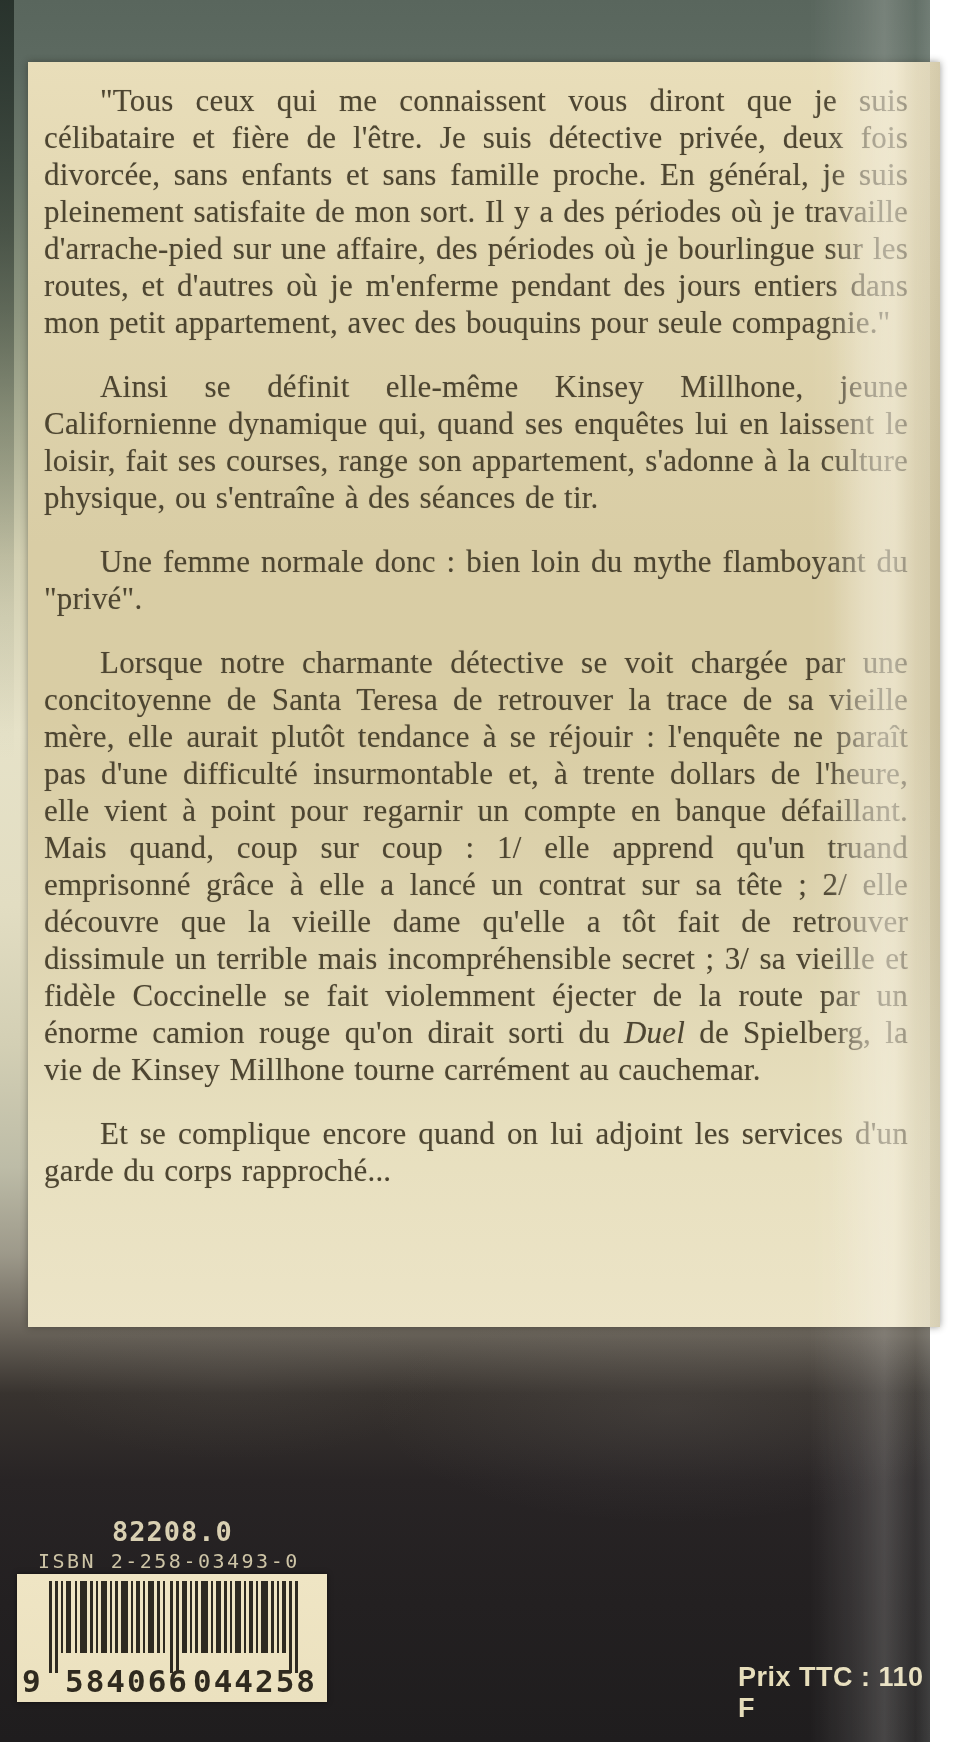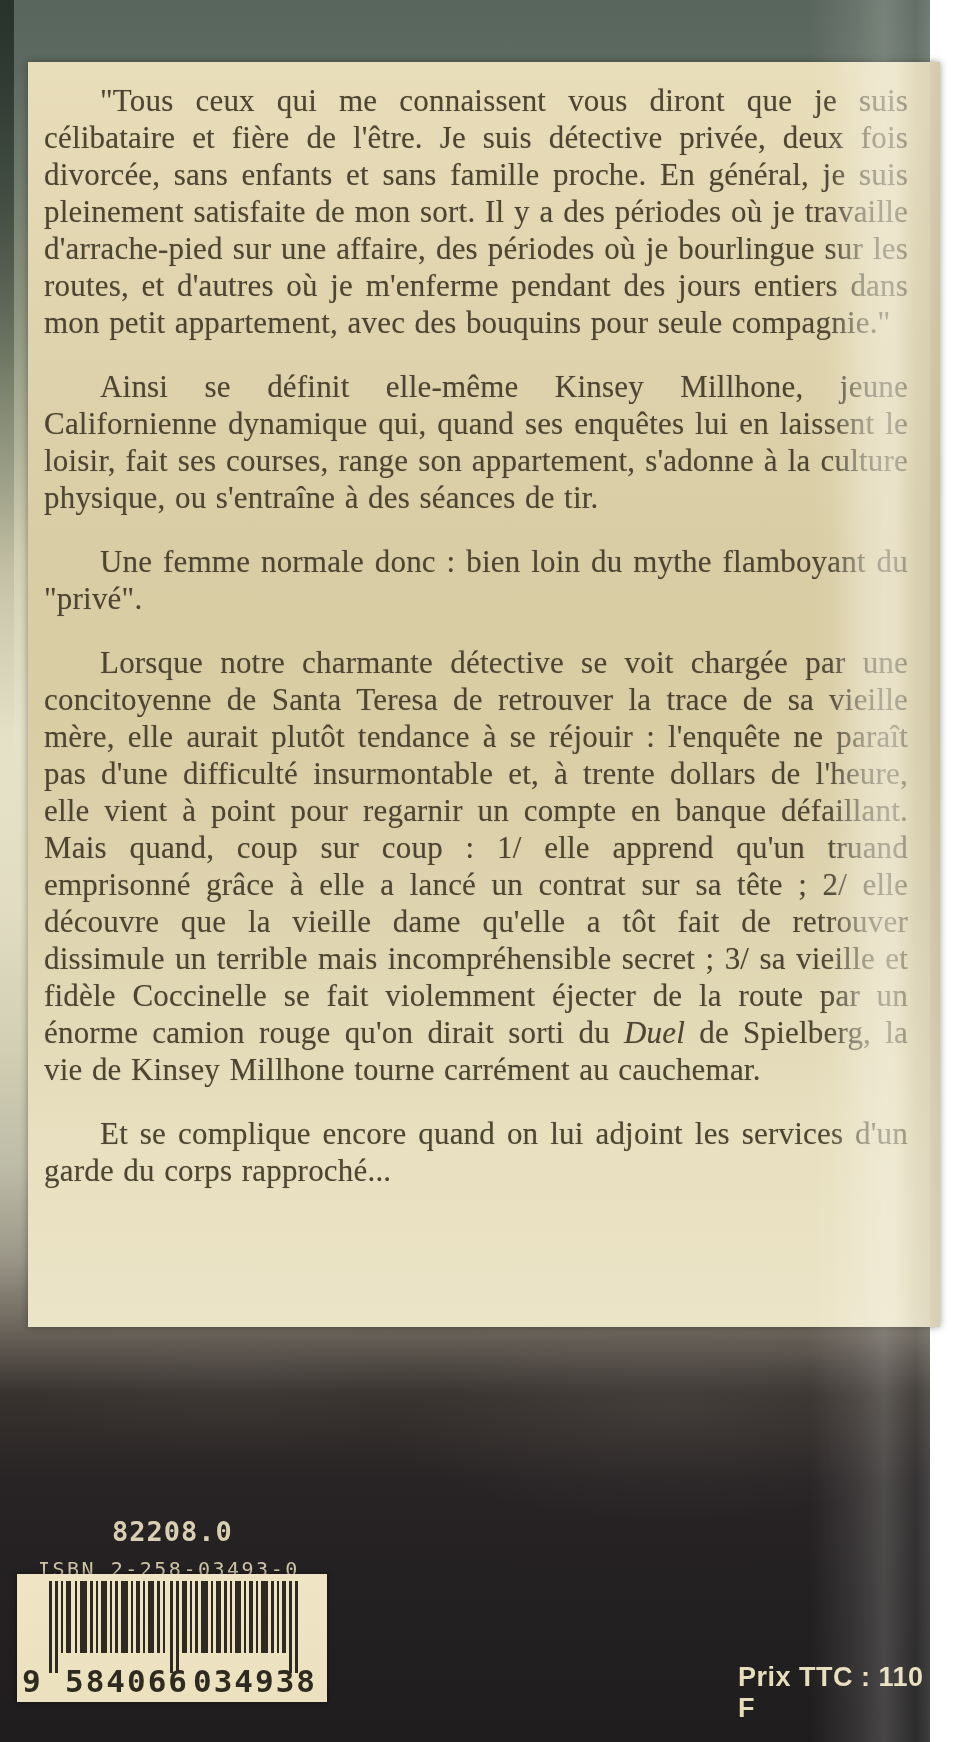--- a/index.html
+++ b/index.html
@@ -73,21 +73,20 @@
     position: absolute; left: 112px; top: 1516px;
     font-family: "DejaVu Sans Mono", monospace;
     font-weight: bold; font-size: 27px; letter-spacing: 1px;
     color: #d9d0b2;
   }
   .isbn {
     position: absolute; left: 38px; top: 1549px;
     font-family: "DejaVu Sans Mono", monospace;
     font-size: 20px; letter-spacing: 2.5px;
     color: #cdc4a6;
-    margin-top: 8px;
   }
   .barcode {
     position: absolute; left: 17px; top: 1574px;
     width: 310px; height: 128px;
     background: linear-gradient(180deg, #efe5c4, #ebe1bf);
     box-shadow: 0 0 5px rgba(0,0,0,0.5);
   }
   .barcode svg { position: absolute; left: 30px; top: 7px; }
   .barcode .digits {
     position: absolute; left: 0; bottom: 3px; width: 100%;
@@ -168,21 +167,21 @@
         <rect x="228" y="0" width="2" height="72"></rect>
           <rect x="233" y="0" width="4" height="72"></rect>
 
         <rect x="240" y="0" width="3" height="92"></rect>
           <rect x="246" y="0" width="3" height="92"></rect>
       </g>
     </svg>
     <div class="digits">
       <span class="d0">9</span>
       <span class="d1">584066</span>
-      <span class="d2">034938</span>
+      <span class="d2">044258</span>
     </div>
   </div>
 
   <div class="price">Prix TTC : 110 F</div>
 
   <div class="glare"></div>
 
 </div>
 
 </body></html>

